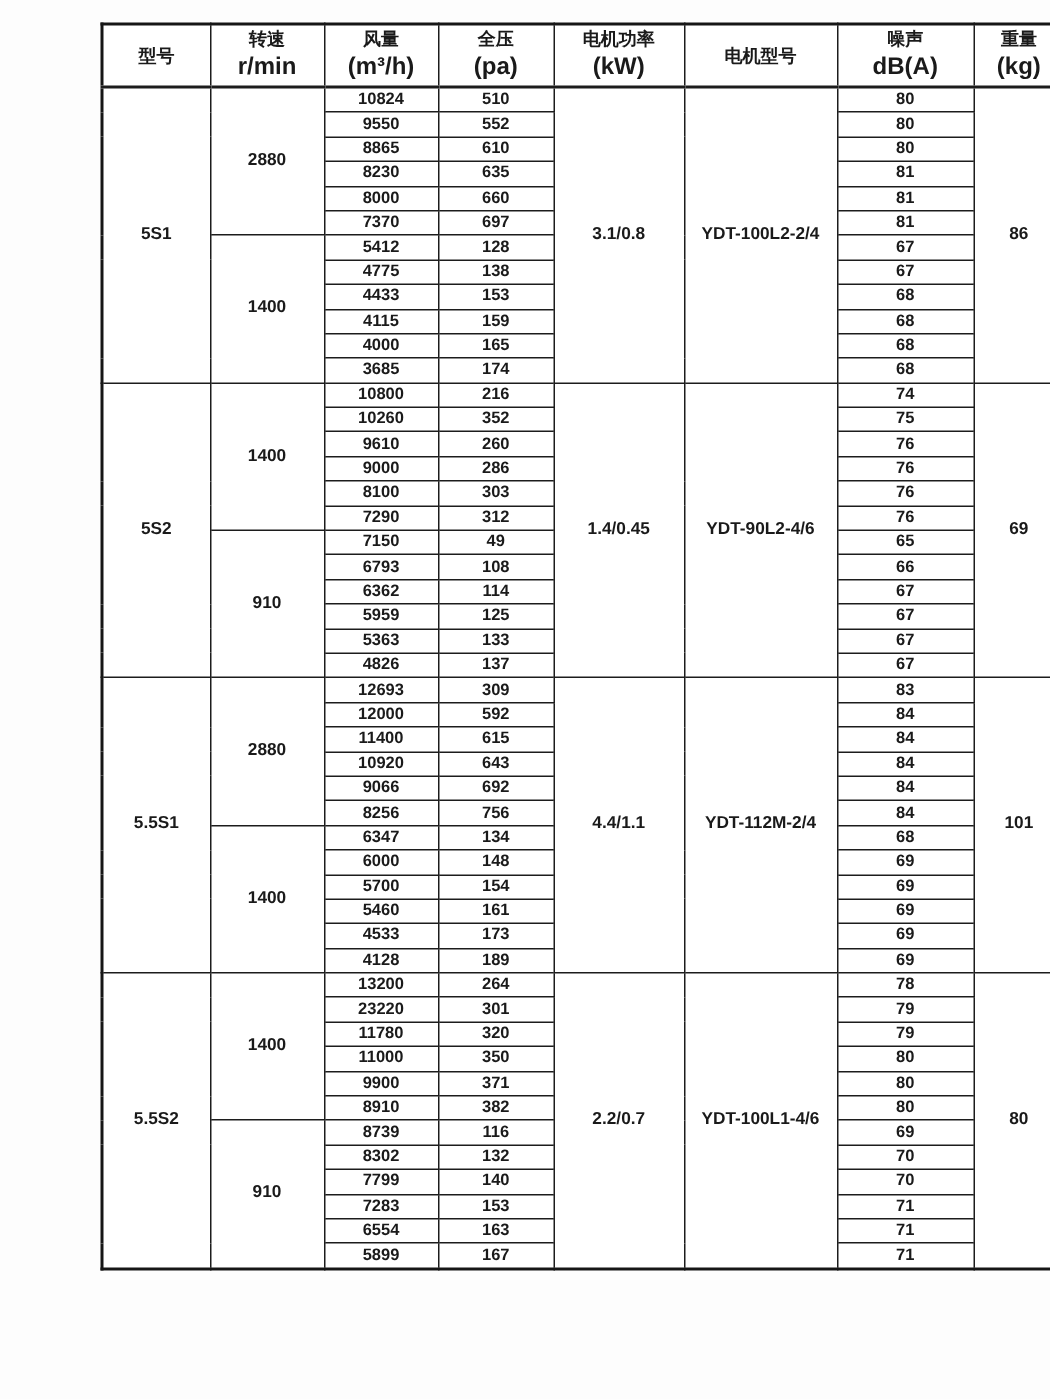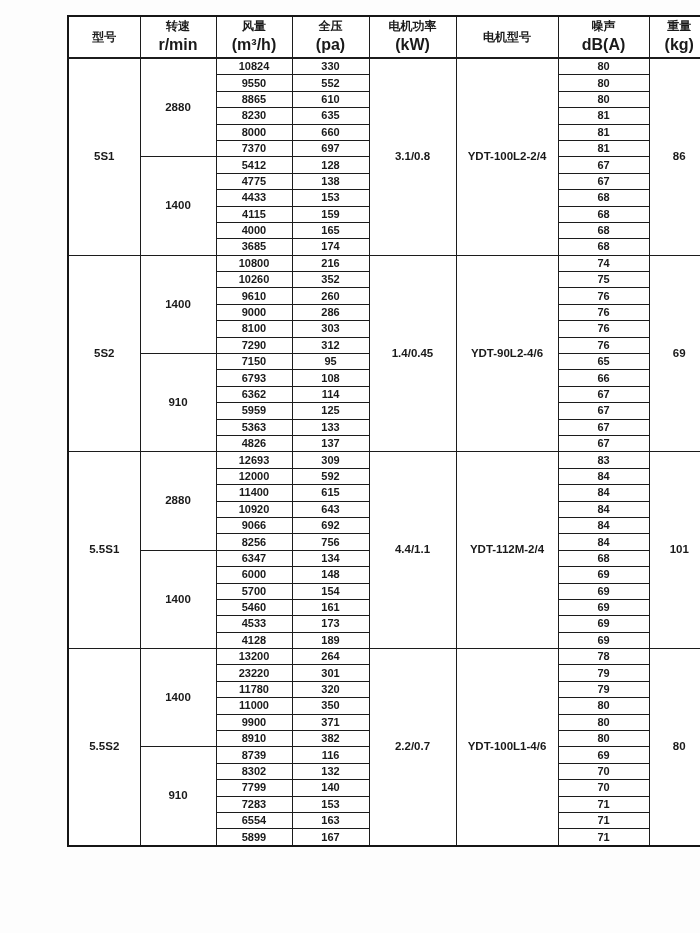--- a/index.html
+++ b/index.html
@@ -89,21 +89,21 @@
             <div class="h-title">重量</div>
             <div class="h-unit">(kg)</div>
           </th>
         </tr>
     </thead>
     <tbody>
         <tr class="block-start">
           <td class="model-cell" rowspan="12">5S1</td>
           <td class="speed-cell" rowspan="6">2880</td>
           <td class="airflow-cell">10824</td>
-          <td class="pressure-cell">330</td>
+          <td class="pressure-cell">510</td>
           <td class="power-cell" rowspan="12">3.1/0.8</td>
           <td class="motor-cell" rowspan="12">YDT-100L2-2/4</td>
           <td class="noise-cell">80</td>
           <td class="weight-cell" rowspan="12">86</td>
         </tr>
         <tr>
           <td class="airflow-cell">9550</td>
           <td class="pressure-cell">552</td>
           <td class="noise-cell">80</td>
         </tr>
@@ -189,21 +189,21 @@
           <td class="noise-cell">76</td>
         </tr>
         <tr>
           <td class="airflow-cell">7290</td>
           <td class="pressure-cell">312</td>
           <td class="noise-cell">76</td>
         </tr>
         <tr>
           <td class="speed-cell" rowspan="6">910</td>
           <td class="airflow-cell">7150</td>
-          <td class="pressure-cell">95</td>
+          <td class="pressure-cell">49</td>
           <td class="noise-cell">65</td>
         </tr>
         <tr>
           <td class="airflow-cell">6793</td>
           <td class="pressure-cell">108</td>
           <td class="noise-cell">66</td>
         </tr>
         <tr>
           <td class="airflow-cell">6362</td>
           <td class="pressure-cell">114</td>

